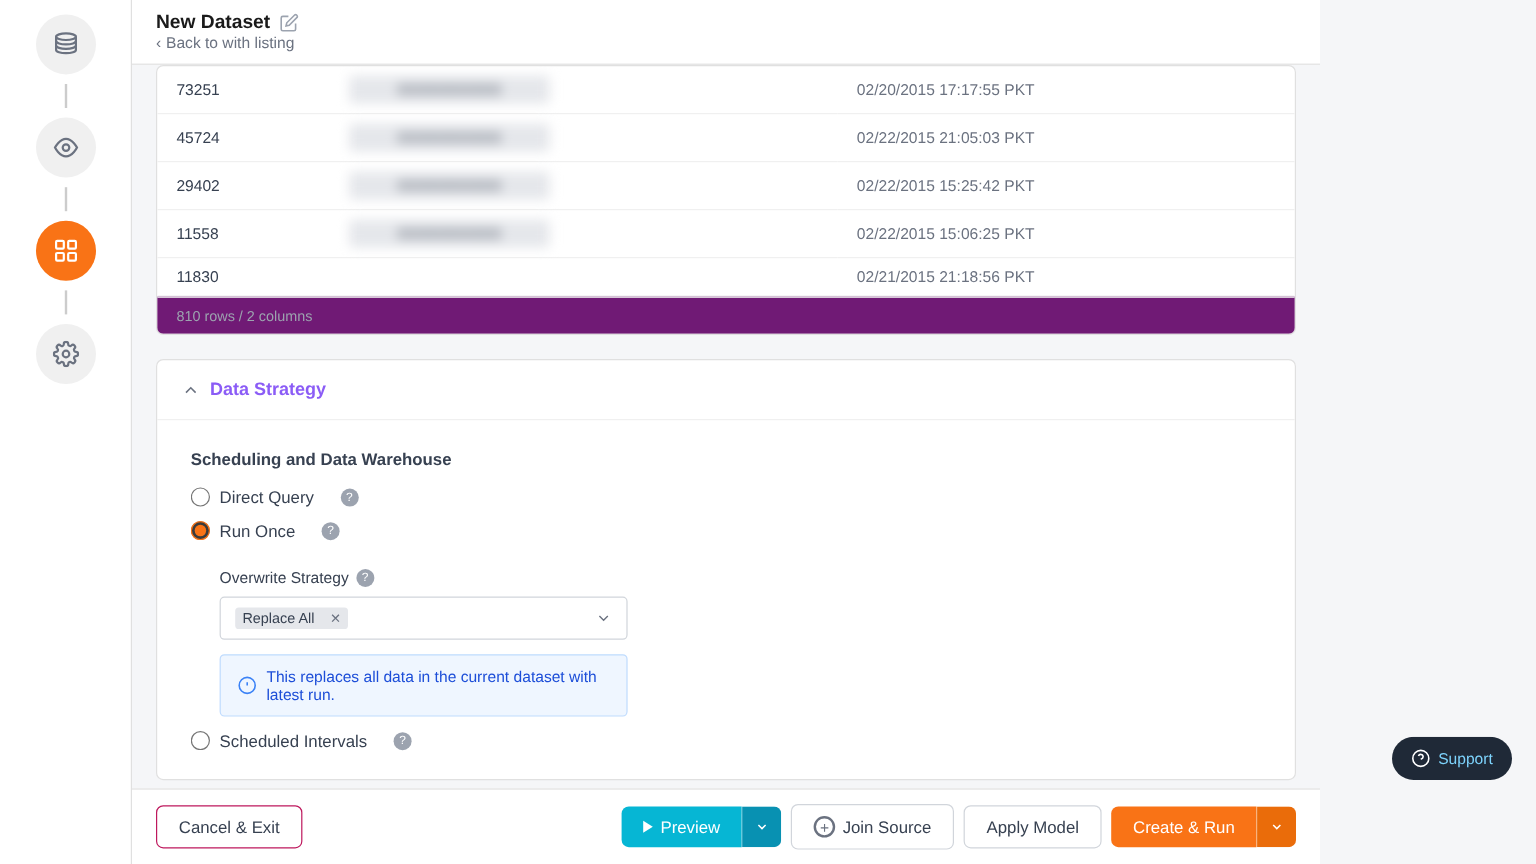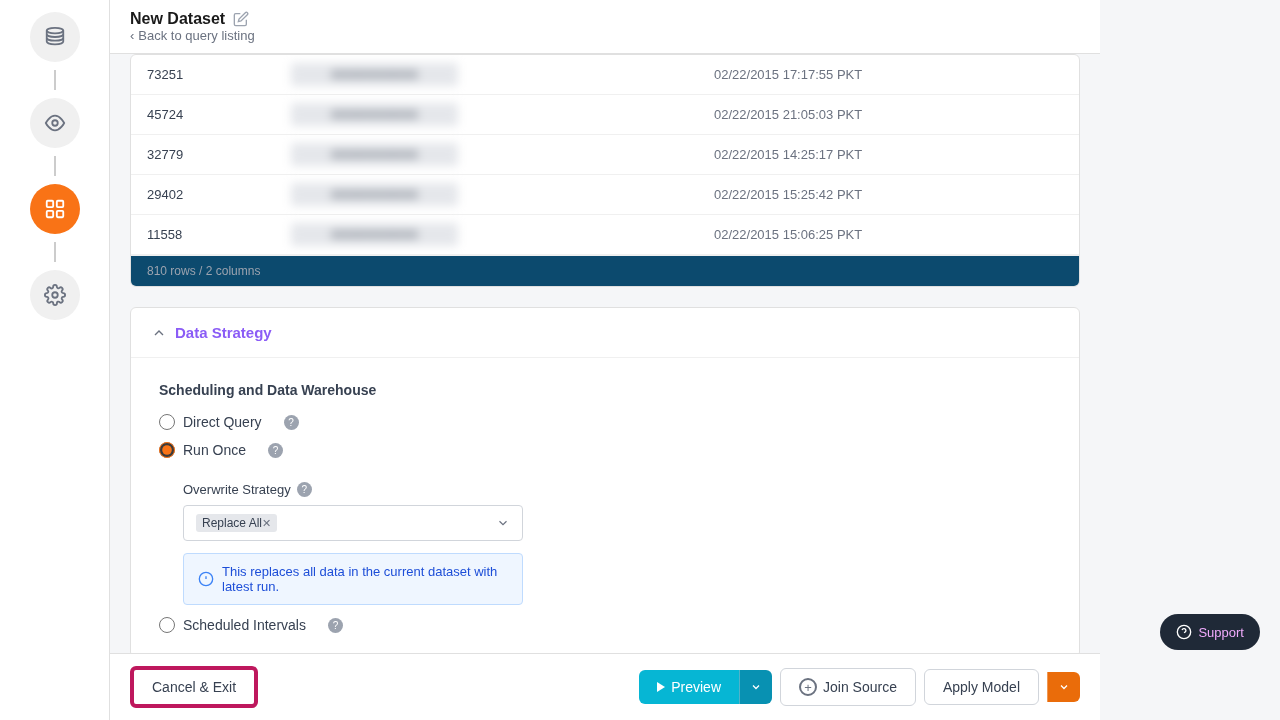--- a/index.html
+++ b/index.html
@@ -25,70 +25,70 @@
     
     .content-area { flex: 1; overflow-y: auto; padding: 0 20px 20px 20px; }
 
     
     .table-section { background: #fff; border: 1px solid #e0e0e0; border-radius: 6px; margin-bottom: 20px; overflow: hidden; }
     .table-wrapper { overflow: auto; max-height: 200px; }
     table { width: 100%; border-collapse: collapse; min-width: 600px; }
     table td { padding: 8px 16px; border-bottom: 1px solid #f0f0f0; font-size: 13px; color: #374151; }
     table td:first-child { color: #374151; }
     table td:last-child { color: #6b7280; }
-    .table-footer { padding: 8px 16px; font-size: 12px; color: #9ca3af; background: #0c4a6e; border-top: 1px solid #f0f0f0; }
+    .table-footer { padding: 8px 16px; font-size: 12px; color: #9ca3af; background: #701a75; border-top: 1px solid #f0f0f0; }
 
     
     .section-card { background: #fff; border: 1px solid #e0e0e0; border-radius: 6px; margin-bottom: 16px; }
     .section-header { padding: 16px 20px; display: flex; align-items: center; gap: 8px; cursor: pointer; border-bottom: 1px solid #f0f0f0; }
     .section-header-title { font-size: 15px; font-weight: 600; color: #8b5cf6; }
     .chevron-icon { width: 16px; height: 16px; color: #6b7280; }
     .section-body { padding: 24px 28px; }
 
     .subsection-title { font-size: 14px; font-weight: 600; color: #374151; margin-bottom: 16px; }
 
     .radio-group { display: flex; flex-direction: column; gap: 12px; }
     .radio-item { display: flex; align-items: center; gap: 8px; cursor: pointer; }
     .radio-input { width: 16px; height: 16px; accent-color: #f97316; cursor: pointer; }
     .radio-label { font-size: 14px; color: #374151; display: flex; align-items: center; gap: 22px; }
     .help-icon { width: 15px; height: 15px; border-radius: 50%; background: #9ca3af; color: #fff; font-size: 10px; display: inline-flex; align-items: center; justify-content: center; cursor: help; flex-shrink: 0; }
 
     .nested-content { margin-left: 24px; margin-top: 12px; }
     .overwrite-label { font-size: 13px; color: #374151; margin-bottom: 8px; display: flex; align-items: center; gap: 6px; }
 
     .select-box { border: 1px solid #d1d5db; border-radius: 4px; padding: 8px 12px; font-size: 13px; background: #fff; display: flex; align-items: center; justify-content: space-between; cursor: pointer; width: 340px; color: #374151; }
-    .select-tag { background: #e5e7eb; border-radius: 3px; padding: 2px 6px; font-size: 12px; color: #374151; display: flex; align-items: center; gap: 0; }
+    .select-tag { background: #e5e7eb; border-radius: 3px; padding: 2px 6px; font-size: 12px; color: #374151; display: flex; align-items: center; gap: 13px; }
     .select-tag-x { cursor: pointer; color: #6b7280; font-size: 11px; }
 
     .info-banner { background: #eff6ff; border: 1px solid #bfdbfe; border-radius: 4px; padding: 10px 14px; display: flex; align-items: center; gap: 8px; font-size: 13px; color: #1d4ed8; margin-top: 12px; width: 340px; }
     .info-icon { flex-shrink: 0; }
 
     
     .bottom-bar { background: #fff; border-top: 1px solid #e0e0e0; padding: 12px 20px; display: flex; align-items: center; justify-content: space-between; flex-shrink: 0; }
     .bottom-right { display: flex; align-items: center; gap: 8px; }
 
     .btn { padding: 9px 18px; border-radius: 6px; border: none; cursor: pointer; font-size: 14px; font-weight: 500; display: flex; align-items: center; gap: 6px; }
-    .btn-cancel { background: #fff; border: 4px solid #be185d; color: #374151; }
+    .btn-cancel { background: #fff; border: 1px solid #be185d; color: #374151; }
     .btn-preview { background: #06b6d4; color: #fff; }
     .btn-preview-split { background: #0891b2; color: #fff; padding: 9px 10px; border-radius: 0 6px 6px 0; border-left: 1px solid rgba(255,255,255,0.3); }
     .btn-preview-main { border-radius: 6px 0 0 6px; }
     .btn-join { background: #fff; border: 1px solid #d1d5db; color: #374151; }
     .btn-apply { background: #fff; border: 1px solid #d1d5db; color: #374151; }
     .btn-create { background: #f97316; color: #fff; }
     .btn-create-split { background: #ea6c0a; color: #fff; padding: 9px 10px; border-radius: 0 6px 6px 0; border-left: 1px solid rgba(255,255,255,0.3); }
     .btn-create-main { border-radius: 6px 0 0 6px; }
 
     .btn-group { display: flex; }
     .btn-group .btn:first-child { border-radius: 6px 0 0 6px; }
     .btn-group .btn:last-child { border-radius: 0 6px 6px 0; }
 
     .plus-circle { width: 18px; height: 18px; border-radius: 50%; border: 2px solid #6b7280; display: inline-flex; align-items: center; justify-content: center; font-size: 13px; color: #6b7280; line-height: 1; }
 
     
-    .support-btn { position: fixed; bottom: 70px; right: 20px; background: #1f2937; color: #f0abfc; border: none; border-radius: 20px; padding: 10px 16px; font-size: 13px; cursor: pointer; display: flex; align-items: center; gap: 6px; z-index: 100; }
+    .support-btn { position: fixed; bottom: 70px; right: 20px; background: #1f2937; color: #7dd3fc; border: none; border-radius: 20px; padding: 10px 16px; font-size: 13px; cursor: pointer; display: flex; align-items: center; gap: 6px; z-index: 100; }
 
     .play-icon { display: inline-block; width: 0; height: 0; border-style: solid; border-width: 5px 0 5px 8px; border-color: transparent transparent transparent #fff; }
   </style>
 </head>
 <body>
 
 <div class="app-container">
 
   <div class="sidebar">
     <button class="sidebar-icon-btn">
@@ -130,45 +130,40 @@
       <div>
         <div class="top-bar-title">
           <span>New Dataset</span>
           <svg width="16" height="16" viewBox="0 0 24 24" fill="none" stroke="#9ca3af" stroke-width="2">
               <path d="M11 4H4a2 2 0 0 0-2 2v14a2 2 0 0 0 2 2h14a2 2 0 0 0 2-2v-7"></path>
               <path d="M18.5 2.5a2.121 2.121 0 0 1 3 3L12 15l-4 1 1-4 9.5-9.5z"></path>
             </svg>
         </div>
         <div class="back-link">
           <span>‹</span>
-          <span>Back to query listing</span>
+          <span>Back to with listing</span>
         </div>
       </div>
     </div>
 
     <div class="content-area">
 
       <div class="table-section">
         <div class="table-wrapper">
           <table>
             <tbody id="table-body">
                 <tr>
                   <td>73251</td>
                   <td style="min-width: 200px;"><span style="filter: blur(5px); background: rgb(229, 231, 235); padding: 4px 40px; display: inline-block; border-radius: 3px;">XXXXXXXXXX</span></td>
-                  <td>02/22/2015 17:17:55 PKT</td>
+                  <td>02/20/2015 17:17:55 PKT</td>
                 </tr>
                 <tr>
                   <td>45724</td>
                   <td style="min-width: 200px;"><span style="filter: blur(5px); background: rgb(229, 231, 235); padding: 4px 40px; display: inline-block; border-radius: 3px;">XXXXXXXXXX</span></td>
                   <td>02/22/2015 21:05:03 PKT</td>
-                </tr>
-                <tr>
-                  <td>32779</td>
-                  <td style="min-width: 200px;"><span style="filter: blur(5px); background: rgb(229, 231, 235); padding: 4px 40px; display: inline-block; border-radius: 3px;">XXXXXXXXXX</span></td>
-                  <td>02/22/2015 14:25:17 PKT</td>
                 </tr>
                 <tr>
                   <td>29402</td>
                   <td style="min-width: 200px;"><span style="filter: blur(5px); background: rgb(229, 231, 235); padding: 4px 40px; display: inline-block; border-radius: 3px;">XXXXXXXXXX</span></td>
                   <td>02/22/2015 15:25:42 PKT</td>
                 </tr>
                 <tr>
                   <td>11558</td>
                   <td style="min-width: 200px;"><span style="filter: blur(5px); background: rgb(229, 231, 235); padding: 4px 40px; display: inline-block; border-radius: 3px;">XXXXXXXXXX</span></td>
                   <td>02/22/2015 15:06:25 PKT</td>
@@ -270,20 +265,23 @@
         <button class="btn btn-join">
           <span class="plus-circle">+</span>
           <span>Join Source</span>
         </button>
 
         <button class="btn btn-apply">
           <span>Apply Model</span>
         </button>
 
         <div class="btn-group">
+          <button class="btn btn-create btn-create-main" style="border-radius:6px 0 0 6px;">
+            <span>Create &amp; Run</span>
+          </button>
           <button class="btn btn-create btn-create-split" style="border-radius:0 6px 6px 0; border-left:1px solid rgba(255,255,255,0.3);">
             <svg width="12" height="12" viewBox="0 0 24 24" fill="none" stroke="#fff" stroke-width="2.5">
                 <polyline points="6 9 12 15 18 9"></polyline>
               </svg>
           </button>
         </div>
       </div>
     </div>
   </div>
 </div>

